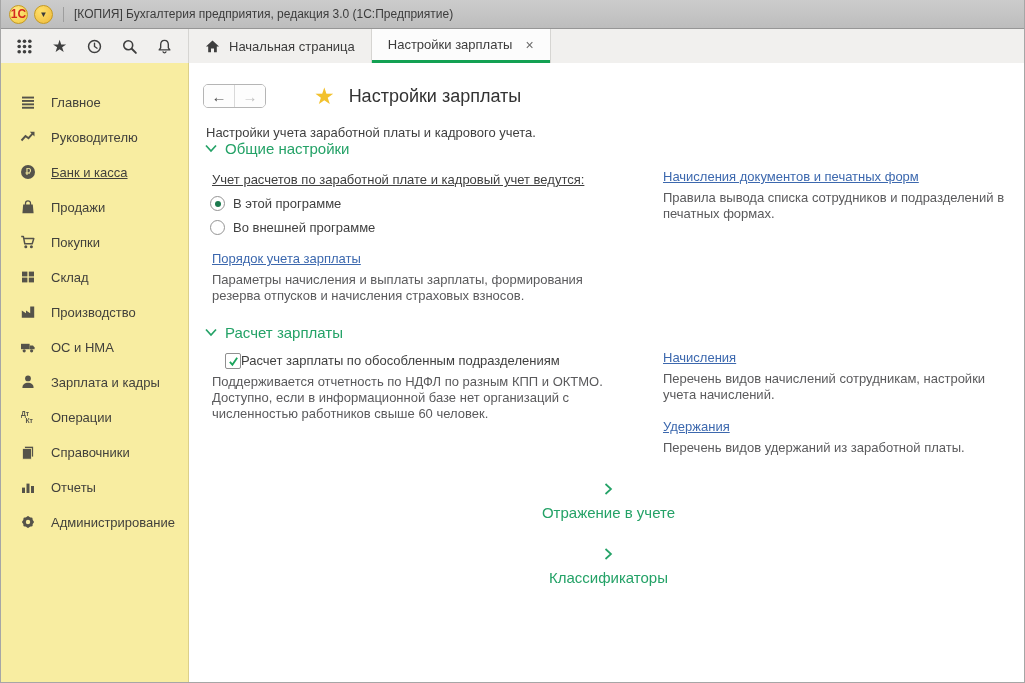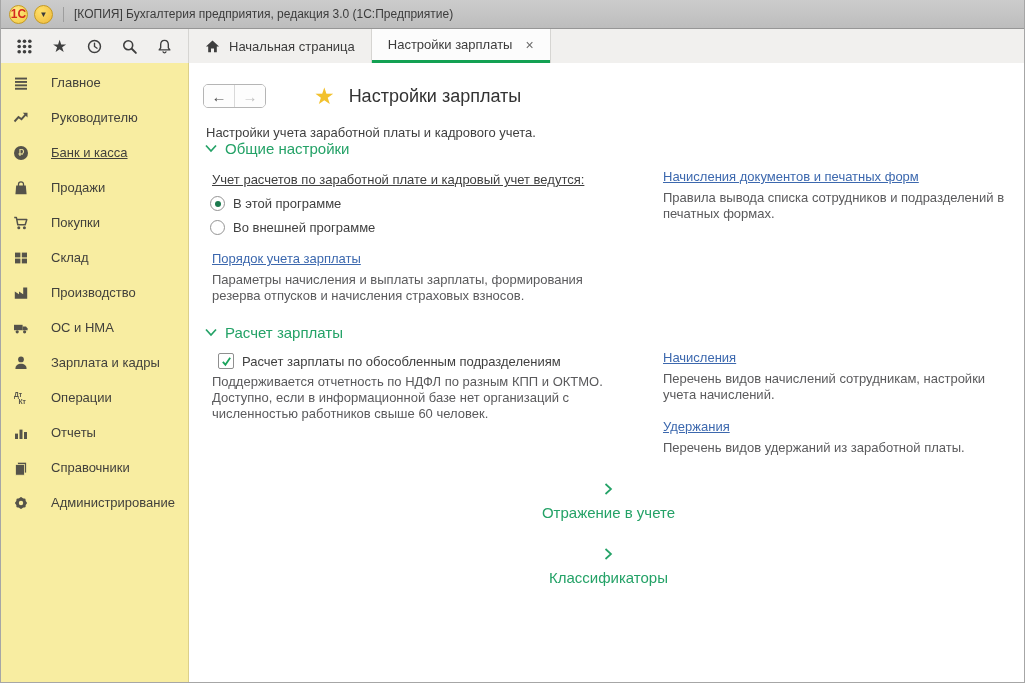--- a/index.html
+++ b/index.html
@@ -24,21 +24,21 @@
   .tool-star{font-size:17px;color:#3f3f3f;line-height:1;}
   .v-sep{width:1px;background:#d6d5d2;}
   .tab{display:flex;align-items:center;gap:9px;padding:0 16px;font-size:13px;color:#3c3c3c;cursor:pointer;}
   .tab.home{}
   .tab.active{background:#fcfcfc;border-bottom:3px solid #13a153;padding-bottom:0;}
   .tab .close{color:#6b6b6b;font-size:14px;margin-left:4px;cursor:pointer;}
   .strip-rest{flex:1;}
   
   .app-body{display:flex;height:621px;}
   .sidebar{width:188px;background:#f8eda1;border-right:1px solid #dcd08a;padding-top:12px;box-sizing:border-box;flex:none;}
-  .side-item{display:flex;align-items:flex-start;gap:22px;height:35px;padding-left:12px;cursor:pointer;}
+  .side-item{display:flex;align-items:flex-end;gap:15px;height:35px;padding-left:19px;cursor:pointer;}
   .side-item .s-label{font-size:13px;color:#42413c;}
   .side-item.current .s-label{text-decoration:underline;}
   .s-icon{width:16px;height:16px;flex:none;}
   .s-icon .f{fill:#55534a;}
   .s-icon .st{stroke:#55534a;fill:none;}
   
   .content{flex:1;background:#ffffff;padding:20px 14px 0 14px;box-sizing:border-box;overflow:hidden;}
   .nav-row{display:flex;align-items:center;height:26px;}
   .nav-btns{display:flex;border:1px solid #b5b5b5;border-radius:5px;overflow:hidden;background:#fdfdfd;}
   .nav-btn{width:30px;height:22px;display:flex;align-items:center;justify-content:center;
@@ -55,21 +55,21 @@
   .lead{font-size:13px;color:#3f3f3f;margin:0 0 0 9px;text-decoration:underline;}
   .radio-row{display:flex;align-items:center;gap:8px;margin:9px 0 0 7px;cursor:pointer;}
   .radio{width:13px;height:13px;border-radius:50%;border:1px solid #949494;background:#fff;
          display:flex;align-items:center;justify-content:center;flex:none;}
   .radio .dot{width:6px;height:6px;border-radius:50%;background:#1c7a4e;}
   .radio-label{font-size:13px;color:#3f3f3f;}
   .lnk{font-size:13px;color:#3c68ae;text-decoration:underline;cursor:pointer;display:inline-block;}
   .desc{font-size:13px;color:#5a5a5c;line-height:16px;margin:5px 0 0 0;}
   .ml{margin-left:9px;}
   .order-link{margin:16px 0 0 9px;}
-  .chk-row{display:flex;align-items:center;gap:8px;margin:8px 0 0 15px;cursor:pointer;}
+  .chk-row{display:flex;align-items:flex-start;margin:8px 0 0 22px;cursor:pointer;}
   .checkbox{width:14px;height:14px;border:1px solid #8f8f8f;background:#fff;border-radius:2px;
             display:flex;align-items:center;justify-content:center;flex:none;}
   .chk-label{font-size:13px;color:#3f3f3f;}
   .rcol{padding-top:3px;}
   .rcol .desc{max-width:360px;}
   .gap16{margin-top:16px;}
   .collapsed{display:flex;align-items:center;gap:9px;margin:27px 0 0 4px;cursor:pointer;flex-direction:column;}
   .collapsed .sec-title{font-size:15px;color:#24a267;}
 </style>
 </head>
@@ -232,35 +232,35 @@
       <div class="side-item">
         <svg class="s-icon" viewBox="0 0 16 16">
           <text x="1" y="7" font-size="6.8" font-weight="bold" fill="#55534a" font-family="inherit">Дт</text>
           <text x="5.4" y="14.4" font-size="6.8" font-weight="bold" fill="#55534a" font-family="inherit">Кт</text>
         </svg>
         <span class="s-label">Операции</span>
       </div>
 
       <div class="side-item">
         <svg class="s-icon" viewBox="0 0 16 16">
+          <rect x="4.6" y="2.2" width="9" height="10.8" fill="#55534a" stroke="#f8eda1" stroke-width="0.8"></rect>
+          <rect x="2.4" y="4.4" width="9" height="10.8" fill="#55534a" stroke="#f8eda1" stroke-width="0.8"></rect>
+        </svg>
+        <span class="s-label">Справочники</span>
+      </div>
+
+      <div class="side-item">
+        <svg class="s-icon" viewBox="0 0 16 16">
           <g class="f">
               <rect x="2" y="8.6" width="3" height="5.4"></rect>
               <rect x="6.5" y="4.6" width="3" height="9.4"></rect>
               <rect x="11" y="7" width="3" height="7"></rect>
             </g>
         </svg>
         <span class="s-label">Отчеты</span>
-      </div>
-
-      <div class="side-item">
-        <svg class="s-icon" viewBox="0 0 16 16">
-          <rect x="4.6" y="2.2" width="9" height="10.8" fill="#55534a" stroke="#f8eda1" stroke-width="0.8"></rect>
-          <rect x="2.4" y="4.4" width="9" height="10.8" fill="#55534a" stroke="#f8eda1" stroke-width="0.8"></rect>
-        </svg>
-        <span class="s-label">Справочники</span>
       </div>
 
       <div class="side-item">
         <svg class="s-icon" viewBox="0 0 16 16">
           <rect class="f" x="3.4" y="3.4" width="9.2" height="9.2" rx="1.4"></rect>
           <rect class="f" x="3.4" y="3.4" width="9.2" height="9.2" rx="1.4" transform="rotate(45 8 8)"></rect>
           <circle cx="8" cy="8" r="2.2" fill="#f8eda1"></circle>
         </svg>
         <span class="s-label">Администрирование</span>
       </div>

